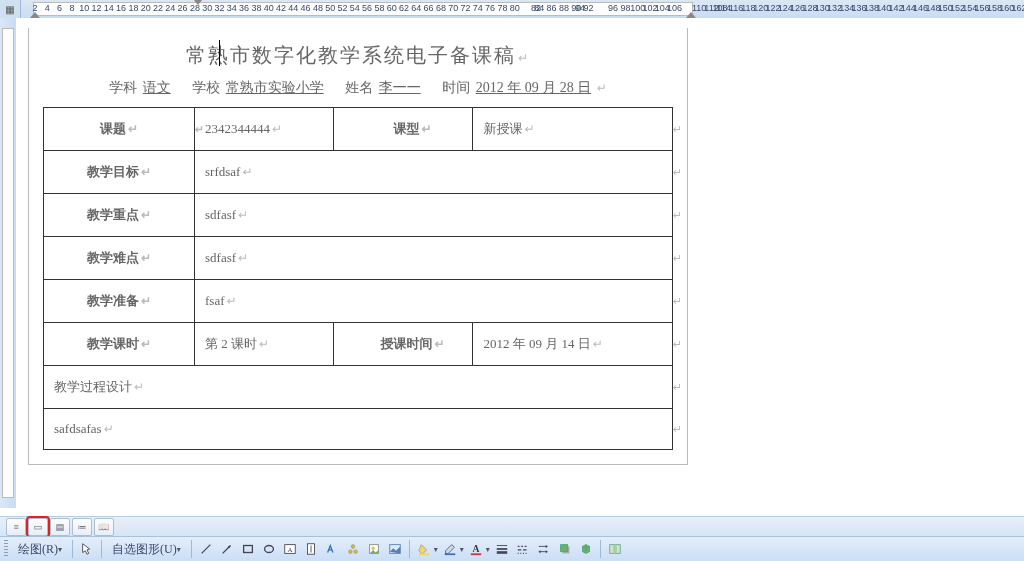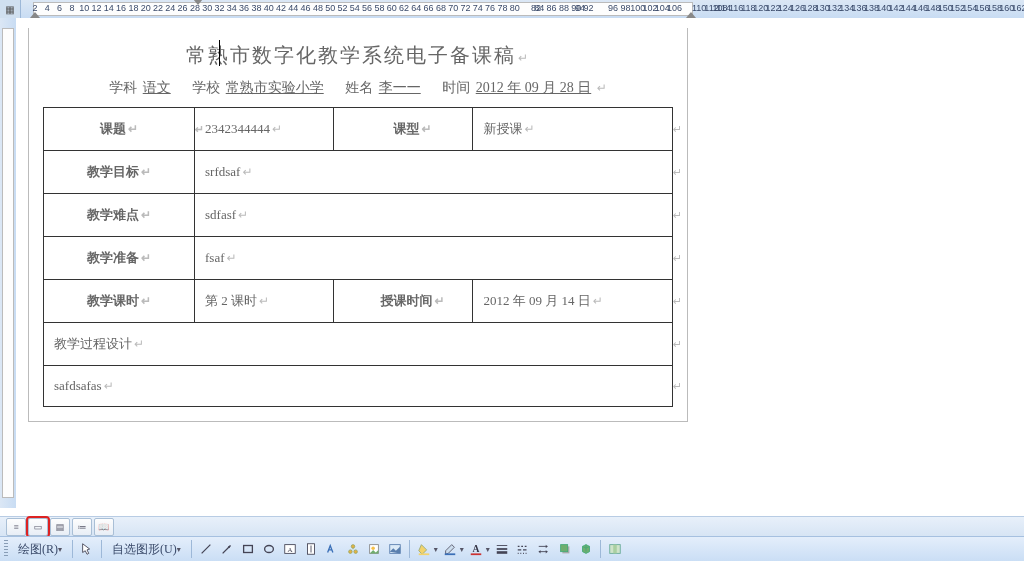--- a/index.html
+++ b/index.html
@@ -399,20 +399,24 @@
         <td class="lab"><span>课题</span><span class="pmark">↵</span><span class="cellmark">↵</span></td>
         <td><span>2342344444</span><span class="pmark">↵</span></td>
         <td class="lab2"><span>课型</span><span class="pmark">↵</span></td>
         <td><span>新授课</span><span class="pmark">↵</span><span class="cellmark">↵</span></td>
       </tr>
       <tr>
         <td class="lab"><span>教学目标</span><span class="pmark">↵</span></td>
         <td colspan="3"><span>srfdsaf</span><span class="pmark">↵</span><span class="cellmark">↵</span></td>
       </tr>
       <tr>
+        <td class="lab"><span>教学重点</span><span class="pmark">↵</span></td>
+        <td colspan="3"><span>sdfasf</span><span class="pmark">↵</span><span class="cellmark">↵</span></td>
+      </tr>
+      <tr>
         <td class="lab"><span>教学难点</span><span class="pmark">↵</span></td>
         <td colspan="3"><span>sdfasf</span><span class="pmark">↵</span><span class="cellmark">↵</span></td>
       </tr>
       <tr>
         <td class="lab"><span>教学准备</span><span class="pmark">↵</span></td>
         <td colspan="3"><span>fsaf</span><span class="pmark">↵</span><span class="cellmark">↵</span></td>
       </tr>
       <tr>
         <td class="lab"><span>教学课时</span><span class="pmark">↵</span></td>
         <td><span>第 2 课时</span><span class="pmark">↵</span></td>

